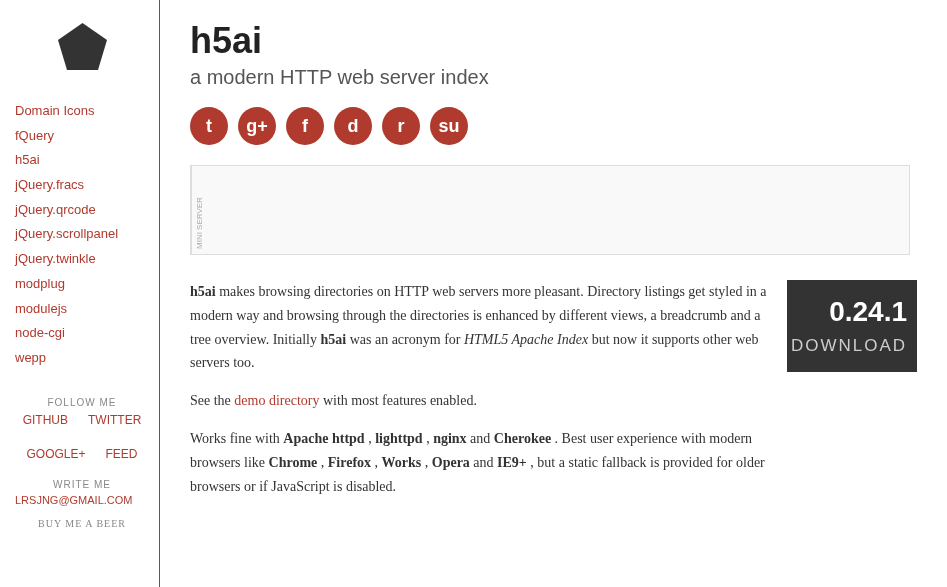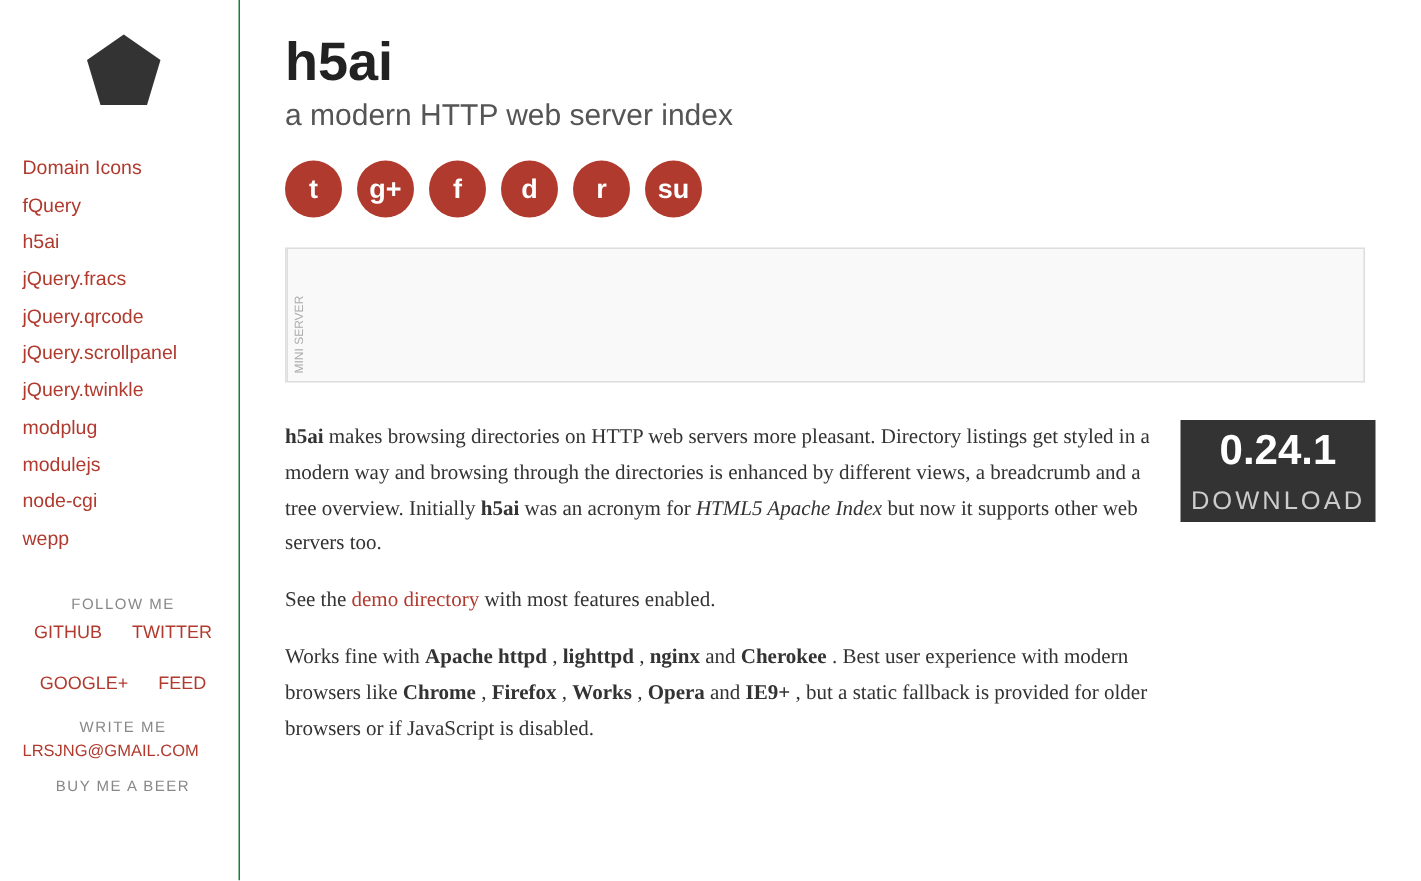--- a/index.html
+++ b/index.html
@@ -74,21 +74,21 @@
     }
     .sidebar-email a {
       font-family: Arial, sans-serif;
       font-size: 11px;
       color: #b03a2e;
       text-decoration: none;
       text-align: center;
       display: block;
     }
     .sidebar-beer {
-      font-family: Liberation Sans, sans-serif;
+      font-family: Liberation Serif, serif;
       font-size: 10px;
       color: #888;
       text-transform: uppercase;
       letter-spacing: 1px;
       text-align: center;
       width: 100%;
       margin-top: 12px;
       margin-bottom: 5px;
     }
     .paypal-btn {
@@ -190,23 +190,23 @@
     .content-text a { color: #b03a2e; text-decoration: none; }
 
     
     .download-box {
       width: 130px;
       min-width: 130px;
       background: #333;
       color: white;
       display: flex;
       flex-direction: column;
-      align-items: center;
+      align-items: flex-end;
       justify-content: center;
-      padding: 4px 10px;
+      padding: 16px 10px;
       cursor: pointer;
     }
     .download-version {
       font-family: Arial, sans-serif;
       font-size: 28px;
       font-weight: bold;
       color: white;
       margin-bottom: 8px;
     }
     .download-label {

